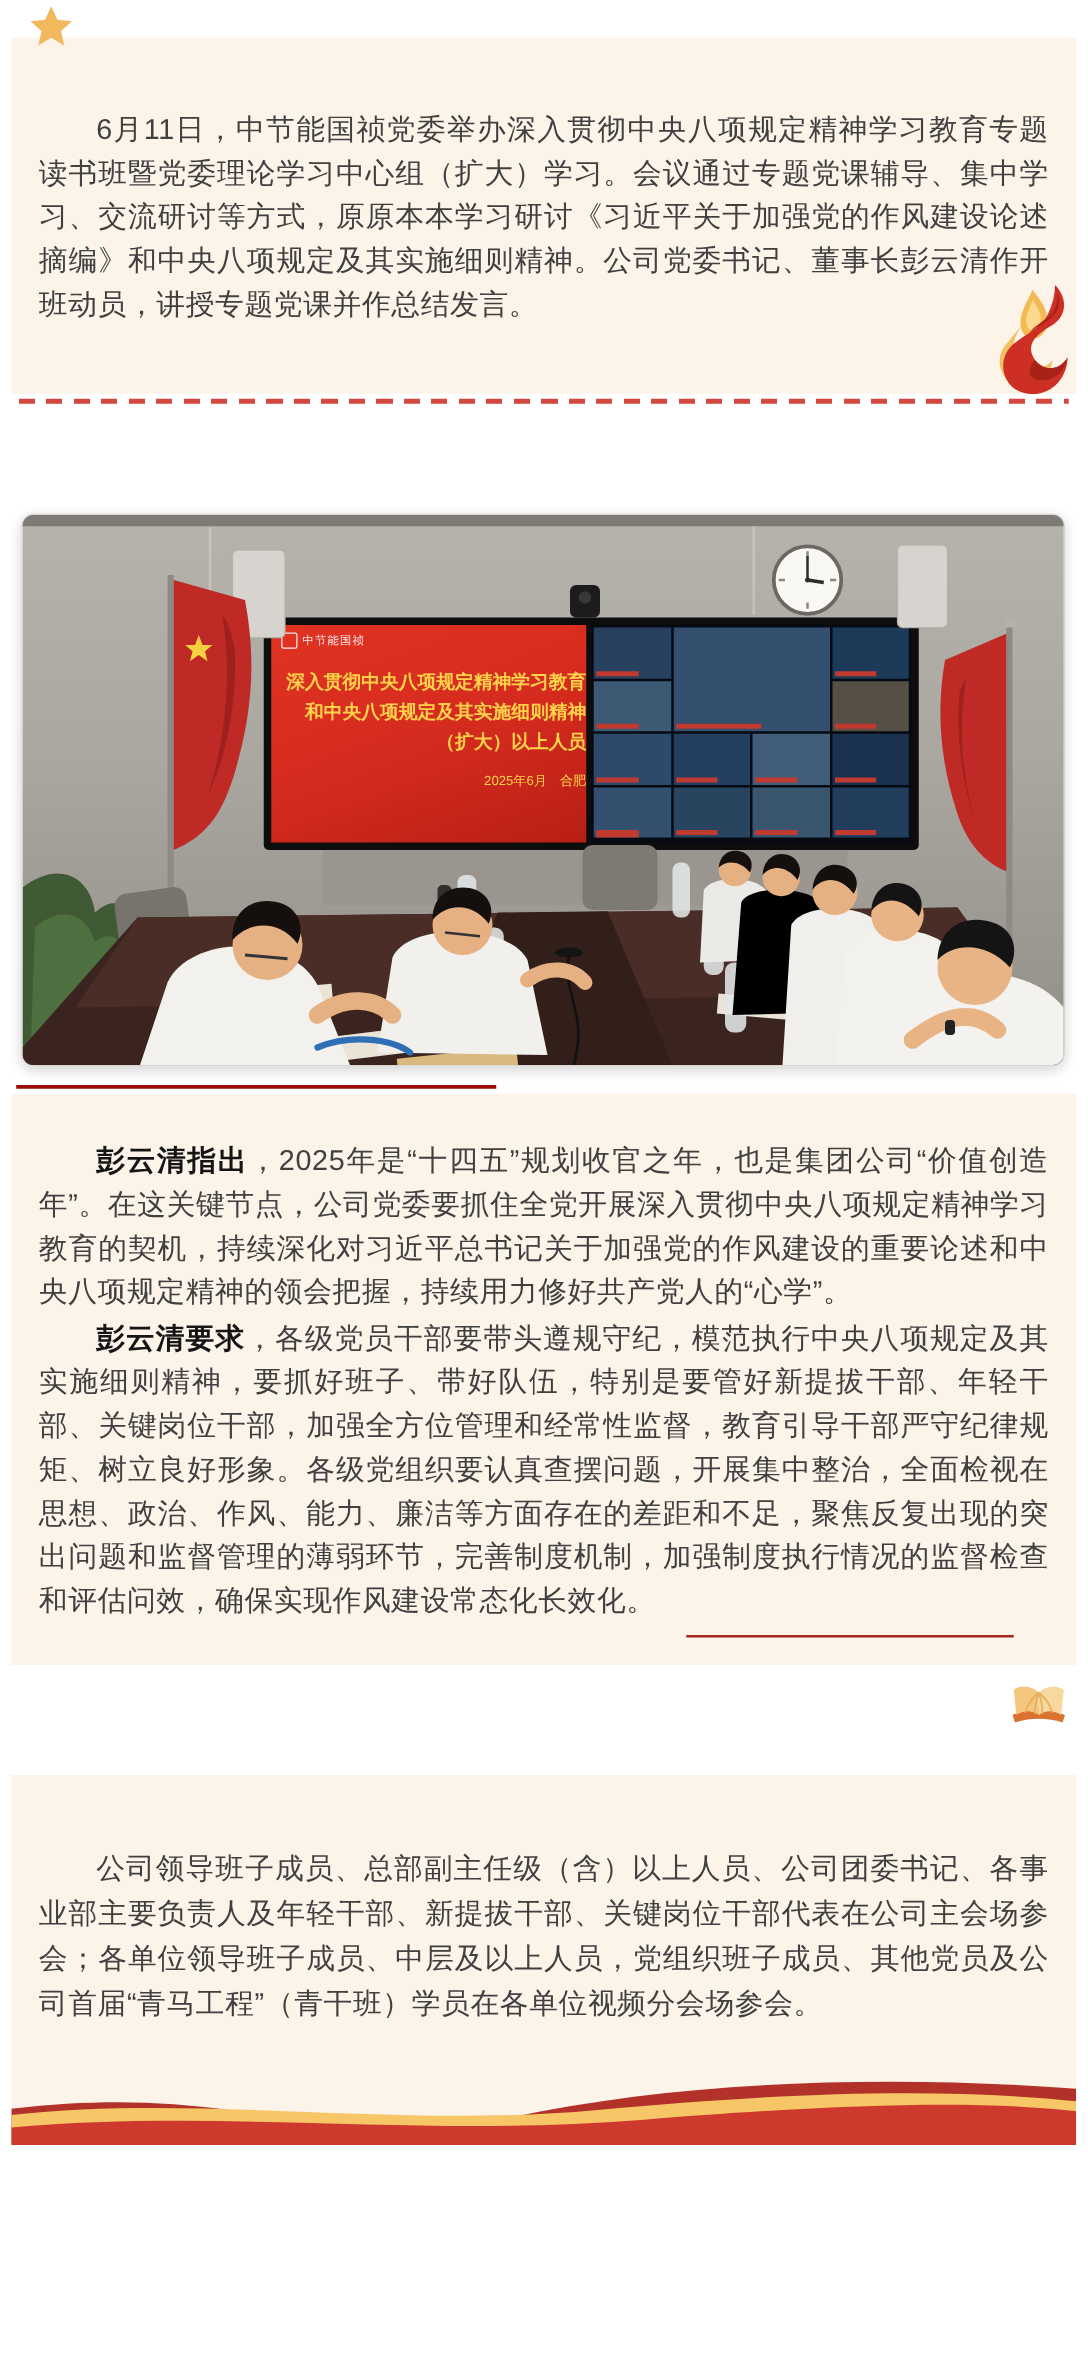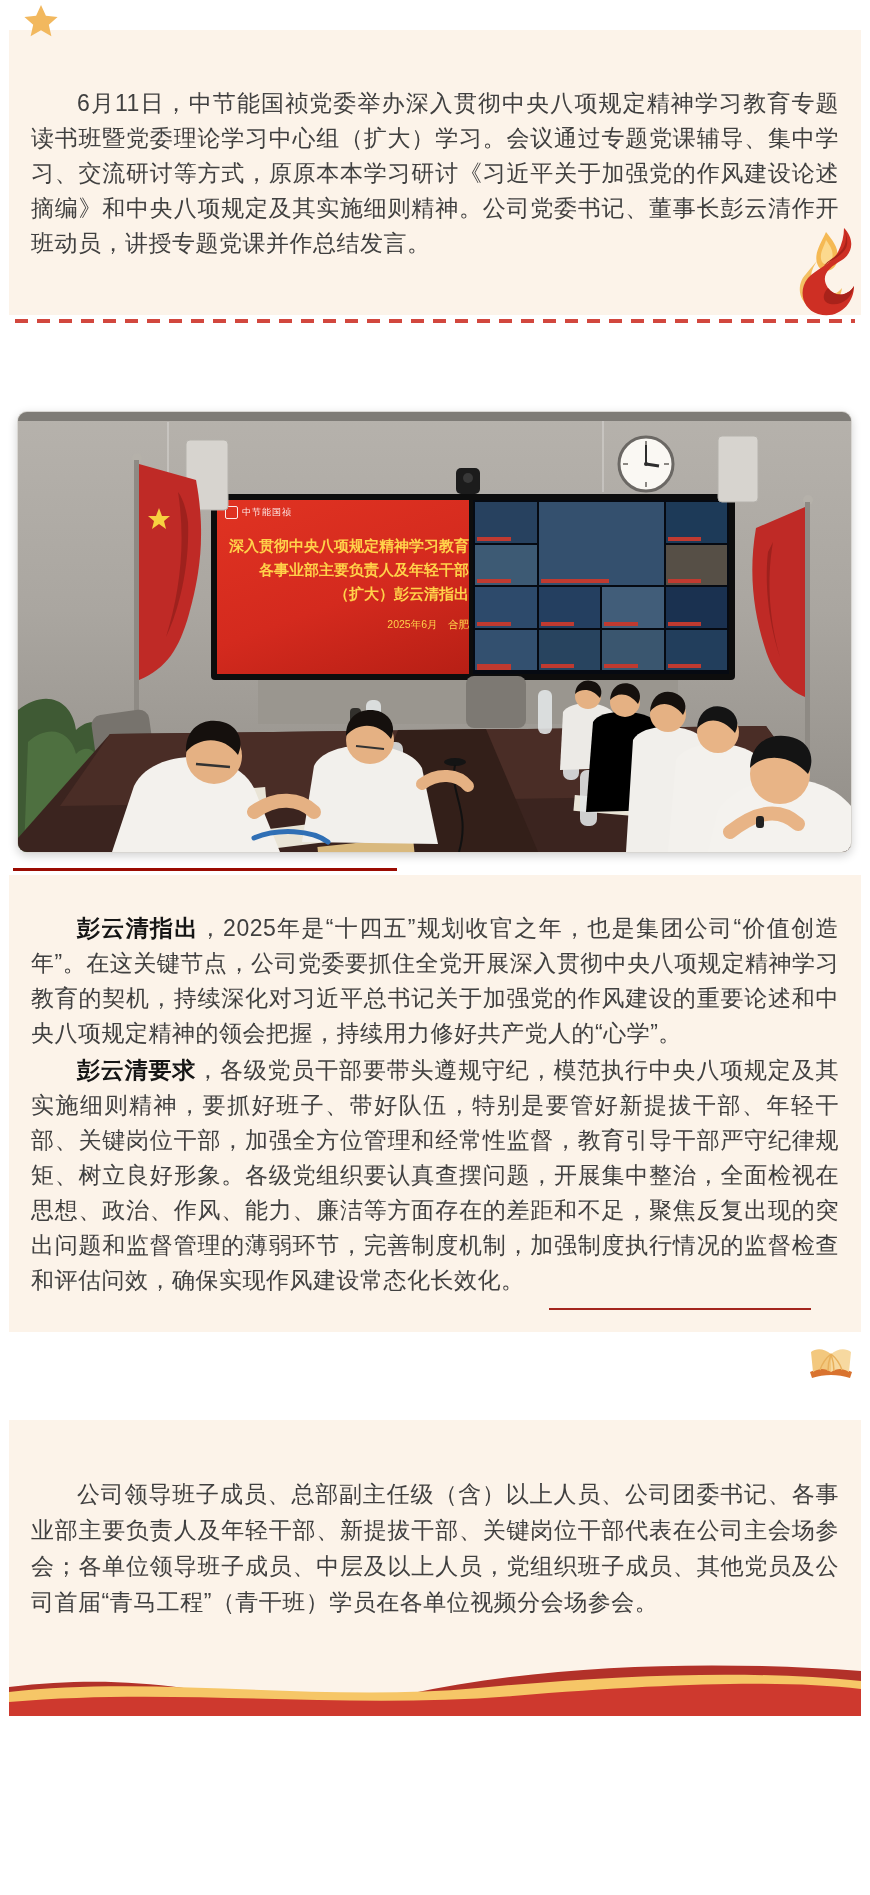--- a/index.html
+++ b/index.html
@@ -106,22 +106,22 @@
   <div class="ceiling"></div>
 
   <div class="tv">
     <div class="screen-red">
       <div class="screen-logo-row">
         <div class="logo-mark"></div>
         <span class="logo-text">中节能国祯</span>
       </div>
       <div class="screen-titles">
         <div>深入贯彻中央八项规定精神学习教育</div>
-        <div>各事业部主要负责人及年轻干部</div>
-        <div>（扩大）彭云清指出</div>
+        <div>和中央八项规定及其实施细则精神</div>
+        <div>（扩大）以上人员</div>
       </div>
       <div class="screen-date">2025年6月　合肥</div>
     </div>
     <div class="screen-grid">
       <div class="tile"></div>
       <div class="tile big"></div>
       <div class="tile"></div>
       <div class="tile"></div>
       <div class="tile"></div>
       <div class="tile"></div>

